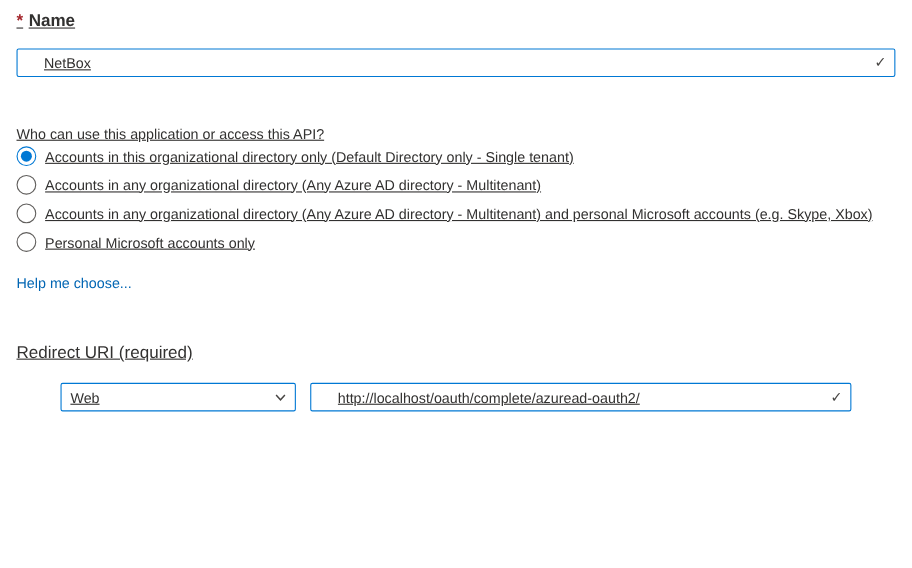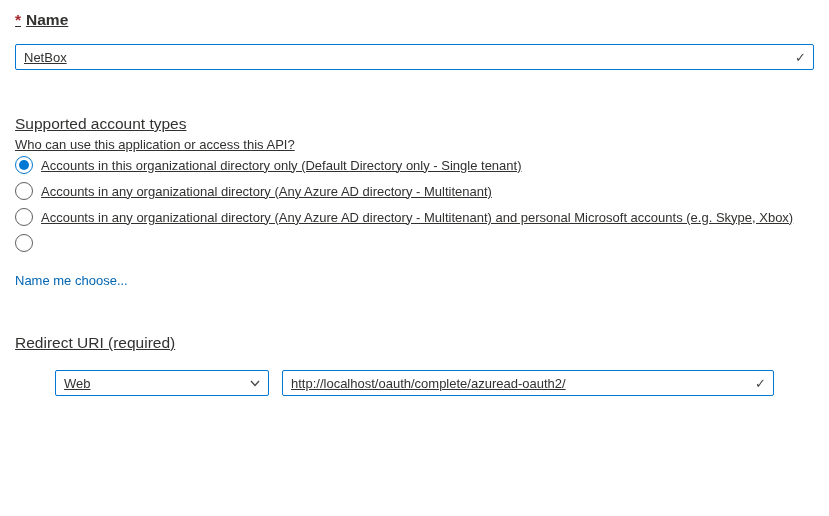--- a/index.html
+++ b/index.html
@@ -43,20 +43,21 @@
   .input-wrap input {
     border: none;
     outline: none;
     background: transparent;
     font-family: "Liberation Sans", "DejaVu Sans", sans-serif;
     font-size: 13px;
     color: #323130;
     flex: 1;
     padding: 0 26px 0 8px;
     height: 100%;
+    margin-left: 16px;
   }
   .check {
     position: absolute;
     right: 7px;
     top: 50%;
     transform: translateY(-50%);
     font-size: 13px;
     color: #484644;
     pointer-events: none;
   }
@@ -144,42 +145,42 @@
     <div class="section-title">
       <span class="required">*</span><span>Name</span>
     </div>
     <div class="input-wrap">
       <input type="text" value="NetBox" style="">
       <span class="check">✓</span>
     </div>
   </div>
 
   <div class="section block-gap-lg">
-    <div class="section-title regular">Supported account types</div>
     <div class="question">Who can use this application or access this API?</div>
 
     <div class="radio-group">
       <label class="radio-row">
         <span class="radio selected"></span>
         <span class="radio-label">Accounts in this organizational directory only (Default Directory only - Single tenant)</span>
       </label>
       <label class="radio-row">
         <span class="radio"></span>
         <span class="radio-label">Accounts in any organizational directory (Any Azure AD directory - Multitenant)</span>
       </label>
       <label class="radio-row">
         <span class="radio"></span>
         <span class="radio-label">Accounts in any organizational directory (Any Azure AD directory - Multitenant) and personal Microsoft accounts (e.g. Skype, Xbox)</span>
       </label>
       <label class="radio-row">
         <span class="radio"></span>
+        <span class="radio-label">Personal Microsoft accounts only</span>
       </label>
     </div>
 
-    <a class="link">Name me choose...</a>
+    <a class="link">Help me choose...</a>
   </div>
 
   <div class="section block-gap-lg">
     <div class="section-title regular">Redirect URI (required)</div>
 
     <div class="uri-row">
       <div class="select">
         <span>Web</span>
         <svg class="chev" viewBox="0 0 12 12">
           <polyline points="2,4 6,8.5 10,4" fill="none" stroke="#484644" stroke-width="1.3"></polyline>

